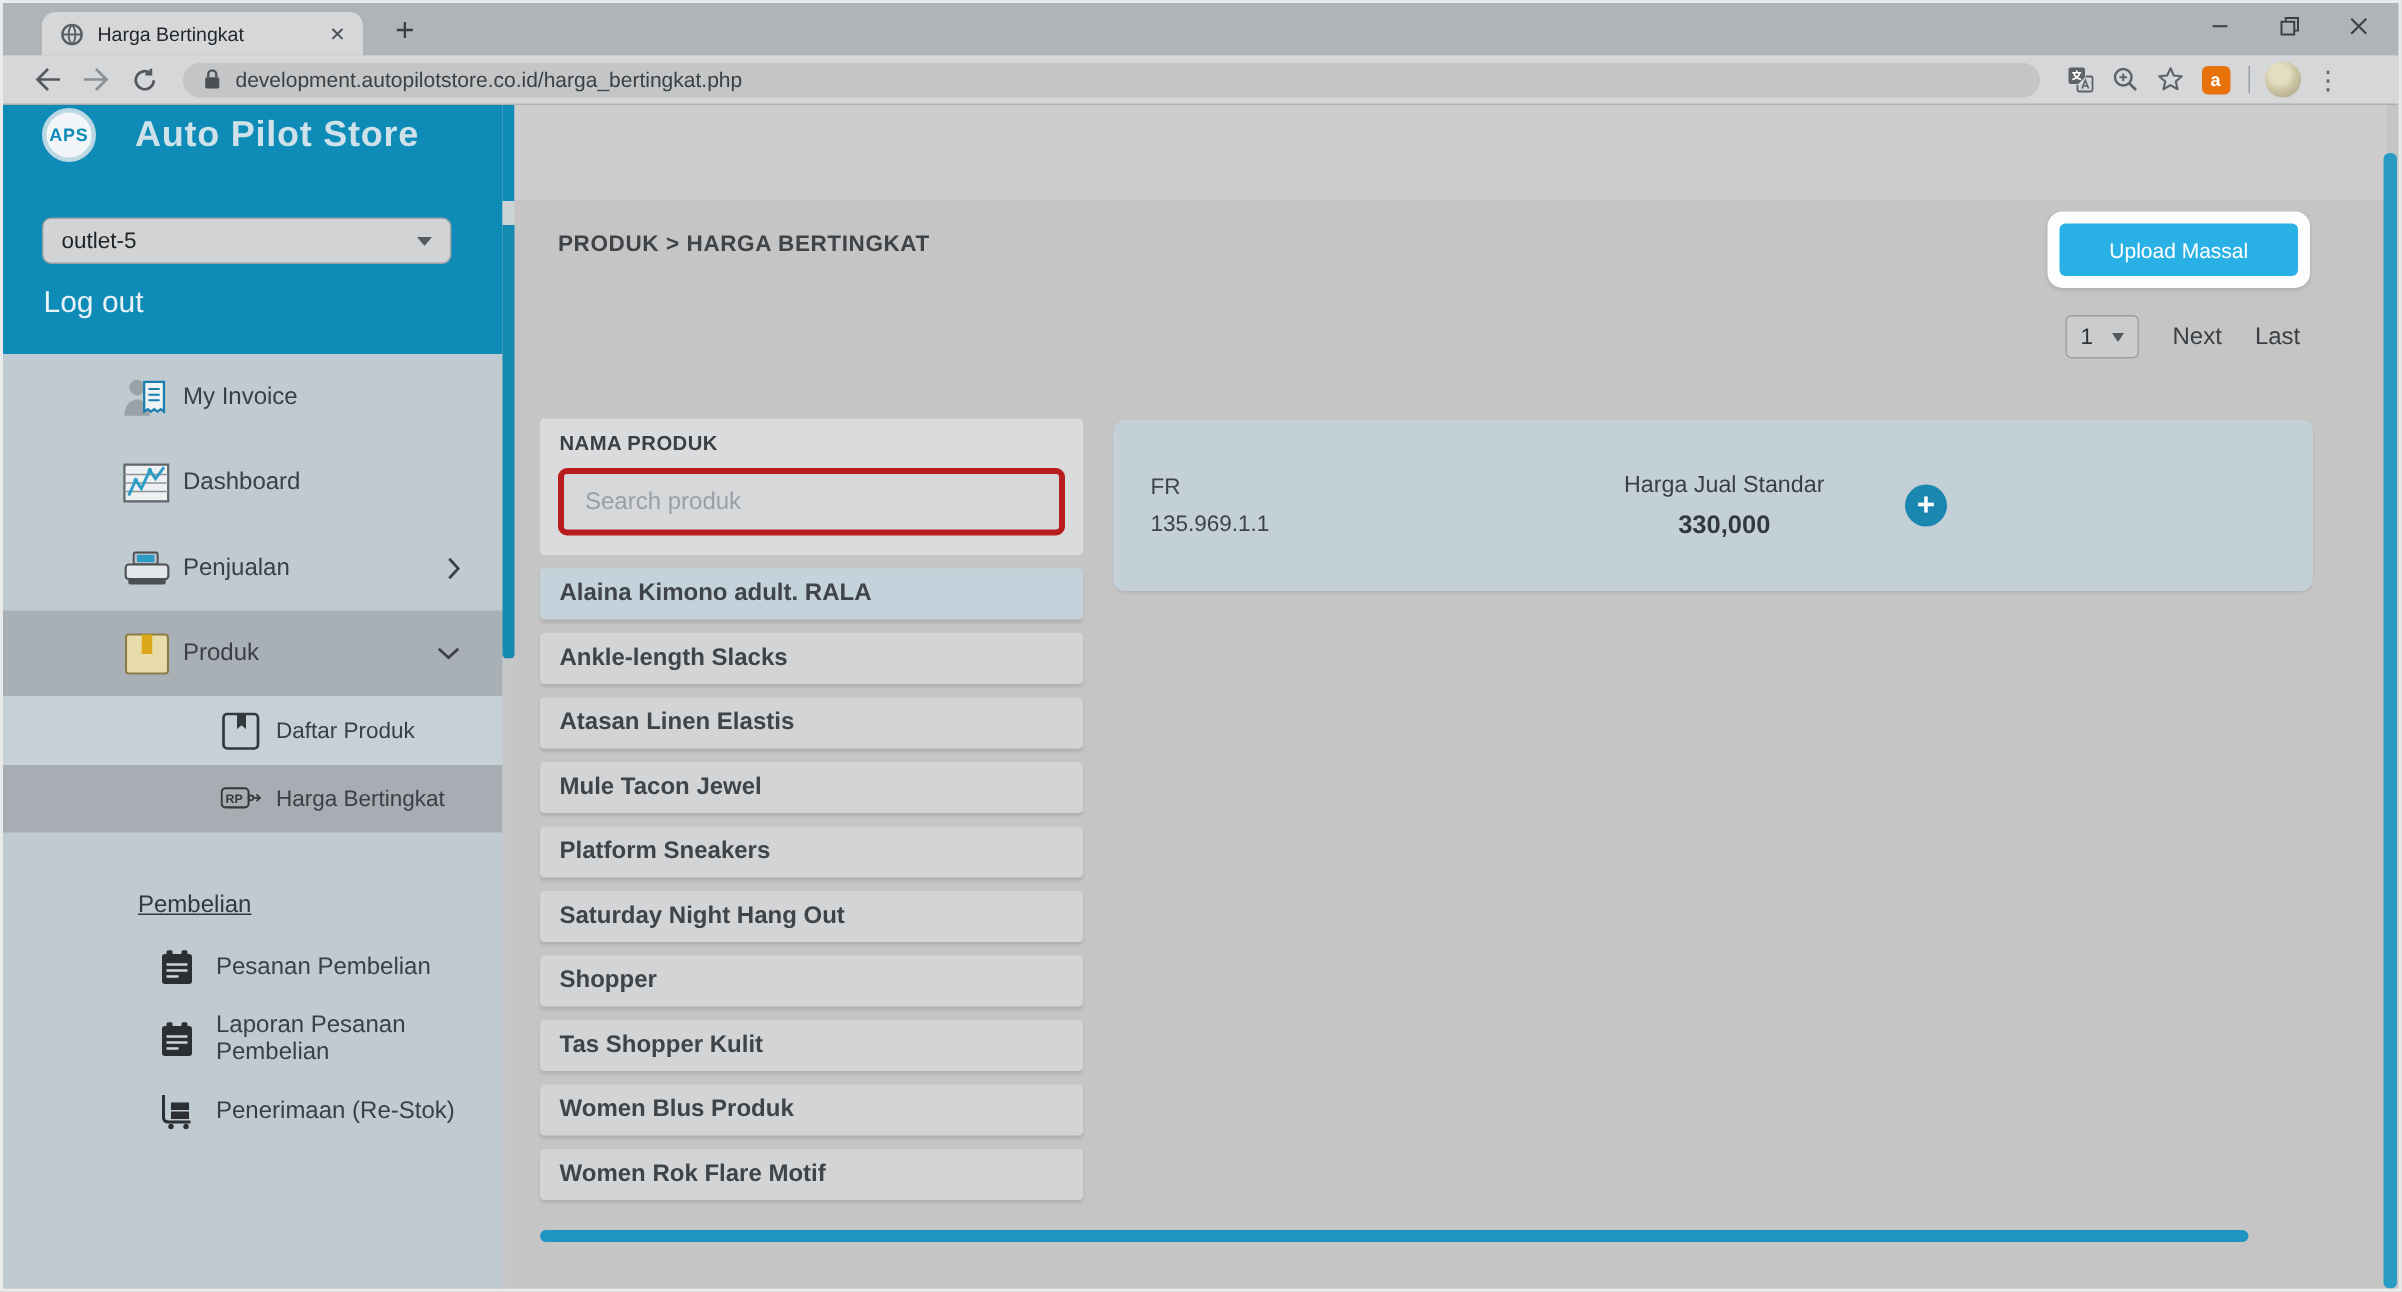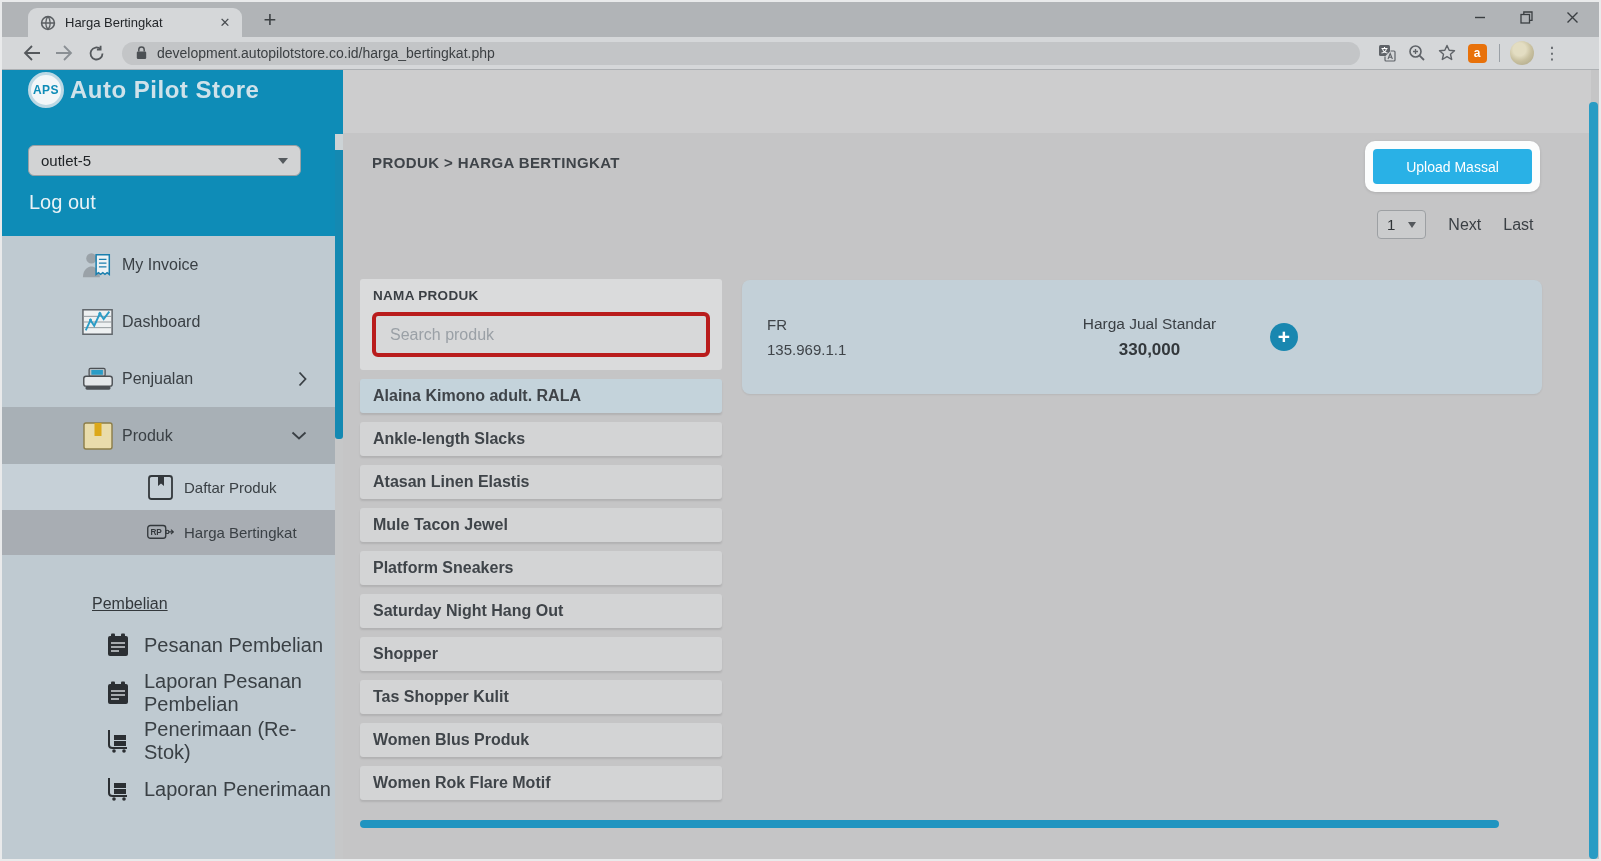--- a/index.html
+++ b/index.html
@@ -28,41 +28,41 @@
   .dots { font-size:17px; color:#5f6368; letter-spacing:0; }
 
   
   .page { position:absolute; left:0; top:68px; width:1597px; height:789px; background:#c5c5c6; }
 
   
   .sidebar { position:absolute; left:0; top:0; width:333px; height:789px; background:#bfcad1; }
   .sb-header { position:absolute; left:0; top:0; width:100%; height:166px; background:#0e8cb7; }
   .logo-row { display:flex; align-items:center; padding:2px 0 0 26px; }
   .logo-circle { width:36px; height:36px; border-radius:50%; background:#f2f6f8; border:3px solid #bcd8e4; color:#0e8cb7; font-size:12px; font-weight:bold; display:flex; align-items:center; justify-content:center; letter-spacing:0.5px; }
-  .brand { margin-left:6px; font-size:24px; font-weight:bold; color:#cfe2ea; letter-spacing:0.5px; }
+  .brand { margin-left:26px; font-size:24px; font-weight:bold; color:#cfe2ea; letter-spacing:0.5px; }
   .outlet-select { position:absolute; left:26px; top:75px; width:273px; height:31px; background:#d2d3d4; border:1px solid #9aa0a4; border-radius:6px; display:flex; align-items:center; padding:0 12px; font-size:15px; color:#202427; }
   .outlet-select .caret { margin-left:auto; width:0; height:0; border-left:5px solid transparent; border-right:5px solid transparent; border-top:6px solid #555a5e; }
   .logout { position:absolute; left:27px; top:121px; font-size:20px; color:#e9f2f6; cursor:pointer; }
 
   .sb-menu { position:absolute; left:0; top:166px; width:100%; height:623px; }
   .mi { display:flex; align-items:center; cursor:pointer; color:#3a4045; }
   .mi .ico { width:32px; height:32px; margin-left:80px; flex:0 0 auto; display:flex; align-items:center; justify-content:center; }
   .mi .lbl { margin-left:8px; font-size:16px; }
   .mi .chev { margin-left:auto; margin-right:28px; }
   .mi-main { height:57px; }
   .row-produk { background:#a8b0b6; }
   .mi-sub { height:46px; }
   .mi-sub .ico { width:27px; height:27px; margin-left:145px; }
   .mi-sub .lbl { margin-left:10px; font-size:15px; }
   .row-daftar { background:#c6d0d7; }
   .row-harga { background:#a8adb3; height:45px; }
   .sec-head { margin:36px 0 4px 90px; font-size:16px; color:#33383c; text-decoration:underline; height:26px; display:flex; align-items:center; }
   .mi-sec { height:48px; }
   .mi-sec .ico { width:24px; height:24px; margin-left:104px; }
-  .mi-sec .lbl { margin-left:14px; font-size:20px; }
+  .mi-sec .lbl { margin-left:14px; font-size:16px; }
 
   
   .sb-rail { position:absolute; left:333px; top:0; width:8px; height:789px; }
   .sb-rail .seg1 { position:absolute; top:0; height:64px; width:100%; background:#0e8cb7; }
   .sb-rail .seg2 { position:absolute; top:64px; height:16px; width:100%; background:#ccd3d6; }
   .sb-rail .seg3 { position:absolute; top:80px; height:289px; width:100%; background:#1489b2; border-radius:0 0 3px 3px; }
   .sb-rail .seg4 { position:absolute; top:369px; height:420px; width:100%; background:#c6c7c8; }
 
   
   .main { position:absolute; left:341px; top:0; width:1248px; height:789px; }
@@ -318,32 +318,20 @@
           <span class="ico">
               <svg width="24" height="24" viewBox="0 0 24 24">
                 <path d="M3 1 V16 C3 18 4.5 19 6.5 19 H21" fill="none" stroke="#2b2f33" stroke-width="2"></path>
                 <rect x="8" y="6" width="12" height="5" fill="#2b2f33"></rect>
                 <rect x="8" y="12" width="12" height="5" fill="#2b2f33"></rect>
                 <circle cx="8" cy="22" r="1.8" fill="#2b2f33"></circle>
                 <circle cx="18" cy="22" r="1.8" fill="#2b2f33"></circle>
               </svg>
             </span>
           <span class="lbl">Penerimaan (Re-Stok)</span>
-        </div>
-        <div class="mi mi-sec">
-          <span class="ico">
-              <svg width="24" height="24" viewBox="0 0 24 24">
-                <path d="M3 1 V16 C3 18 4.5 19 6.5 19 H21" fill="none" stroke="#2b2f33" stroke-width="2"></path>
-                <rect x="8" y="6" width="12" height="5" fill="#2b2f33"></rect>
-                <rect x="8" y="12" width="12" height="5" fill="#2b2f33"></rect>
-                <circle cx="8" cy="22" r="1.8" fill="#2b2f33"></circle>
-                <circle cx="18" cy="22" r="1.8" fill="#2b2f33"></circle>
-              </svg>
-            </span>
-          <span class="lbl">Laporan Penerimaan</span>
         </div>
       </nav>
     </aside>
 
     <div class="sb-rail">
       <div class="seg1"></div>
       <div class="seg2"></div>
       <div class="seg3"></div>
       <div class="seg4"></div>
     </div>

